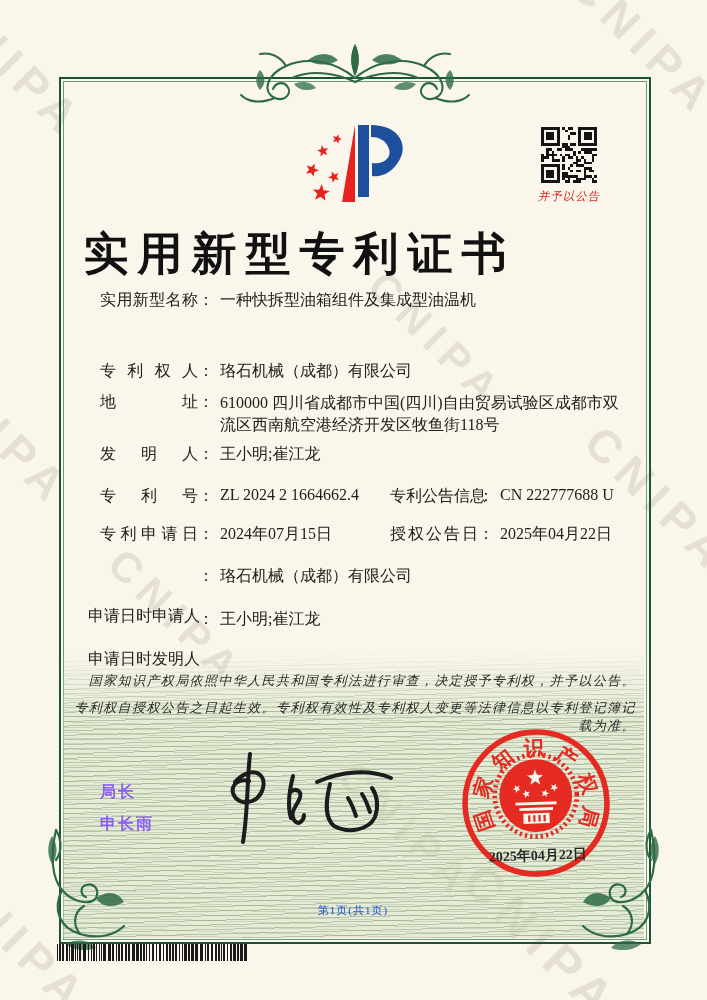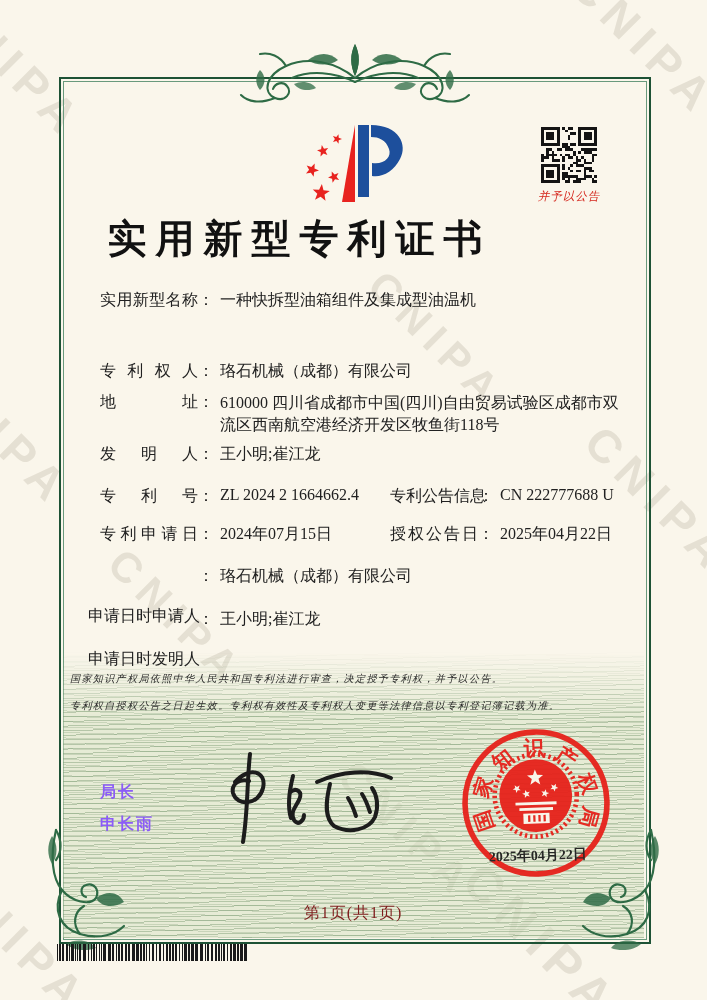--- a/index.html
+++ b/index.html
@@ -25,44 +25,44 @@
     mask-image:linear-gradient(to bottom, transparent 0, #000 65px);}
 
   .orn{position:absolute;z-index:3;}
 
   
   .content{position:absolute;inset:0;z-index:4;}
   .certno{position:absolute;left:100px;top:116px;font-size:15.5px;letter-spacing:2.5px;color:#2b2b2b;}
   .qrwrap{position:absolute;left:541px;top:127px;width:56px;text-align:center;}
   .qrlabel{position:absolute;left:519px;top:189px;width:100px;text-align:center;font-size:11.5px;
            font-style:italic;letter-spacing:1px;color:#d5281e;}
-  .title{position:absolute;left:59px;top:212px;width:481px;text-align:center;font-size:39px;font-weight:700;
+  .title{position:absolute;left:59px;top:224px;width:481px;text-align:center;font-size:45px;font-weight:700;
          letter-spacing:9px;color:#111;}
 
   .fields{position:absolute;left:100px;top:0;width:520px;font-size:16px;color:#212121;}
   .row{position:absolute;left:0;white-space:nowrap;}
   .flabel{display:inline-block;width:98px;text-align:justify;text-align-last:justify;vertical-align:top;}
   .flabel.wide{width:110px;margin-left:-12px;margin-top:40px;}
   .colon{display:inline-block;width:14px;vertical-align:top;}
   .fval{display:inline-block;margin-left:8px;vertical-align:top;}
   .fval.wrap{white-space:normal;width:404px;line-height:22px;}
   .col2{position:absolute;left:290px;top:0;white-space:nowrap;}
   .flabel.r5{width:88px;}
 
-  .stmt{position:absolute;left:70px;width:566px;text-align:left;font-size:10px;font-style:italic;
+  .stmt{position:absolute;left:70px;width:566px;text-align:right;font-size:13px;font-style:italic;
         letter-spacing:1.4px;color:#2a2a2a;z-index:4;}
 
   .signer{position:absolute;left:100px;z-index:5;font-family:"Liberation Sans","DejaVu Sans",sans-serif;
           font-weight:700;font-size:16px;color:#8b5cf6;letter-spacing:2px;}
   #sig-svg{position:absolute;left:205px;top:748px;z-index:5;}
 
   #seal-svg{position:absolute;left:452px;top:717px;z-index:6;mix-blend-mode:multiply;opacity:0.95;}
 
-  .footer{position:absolute;left:59px;top:903px;width:588px;text-align:center;font-size:16px;
-          letter-spacing:1px;color:#7f1d1d;z-index:5;}
+  .footer{position:absolute;left:59px;top:903px;width:588px;text-align:center;font-size:11px;
+          letter-spacing:1px;color:#1d4ed8;z-index:5;}
   #barcode-svg{position:absolute;left:57px;top:944px;z-index:4;}
 </style>
 </head>
 <body>
 
 <div id="page">
 
   <div id="wm-layer">
       <span class="wm" style="left: -35px; top: -20px; font-size: 46px;">CNIPA</span>
       <span class="wm" style="left: 598px; top: -42px; font-size: 46px;">CNIPA</span>

